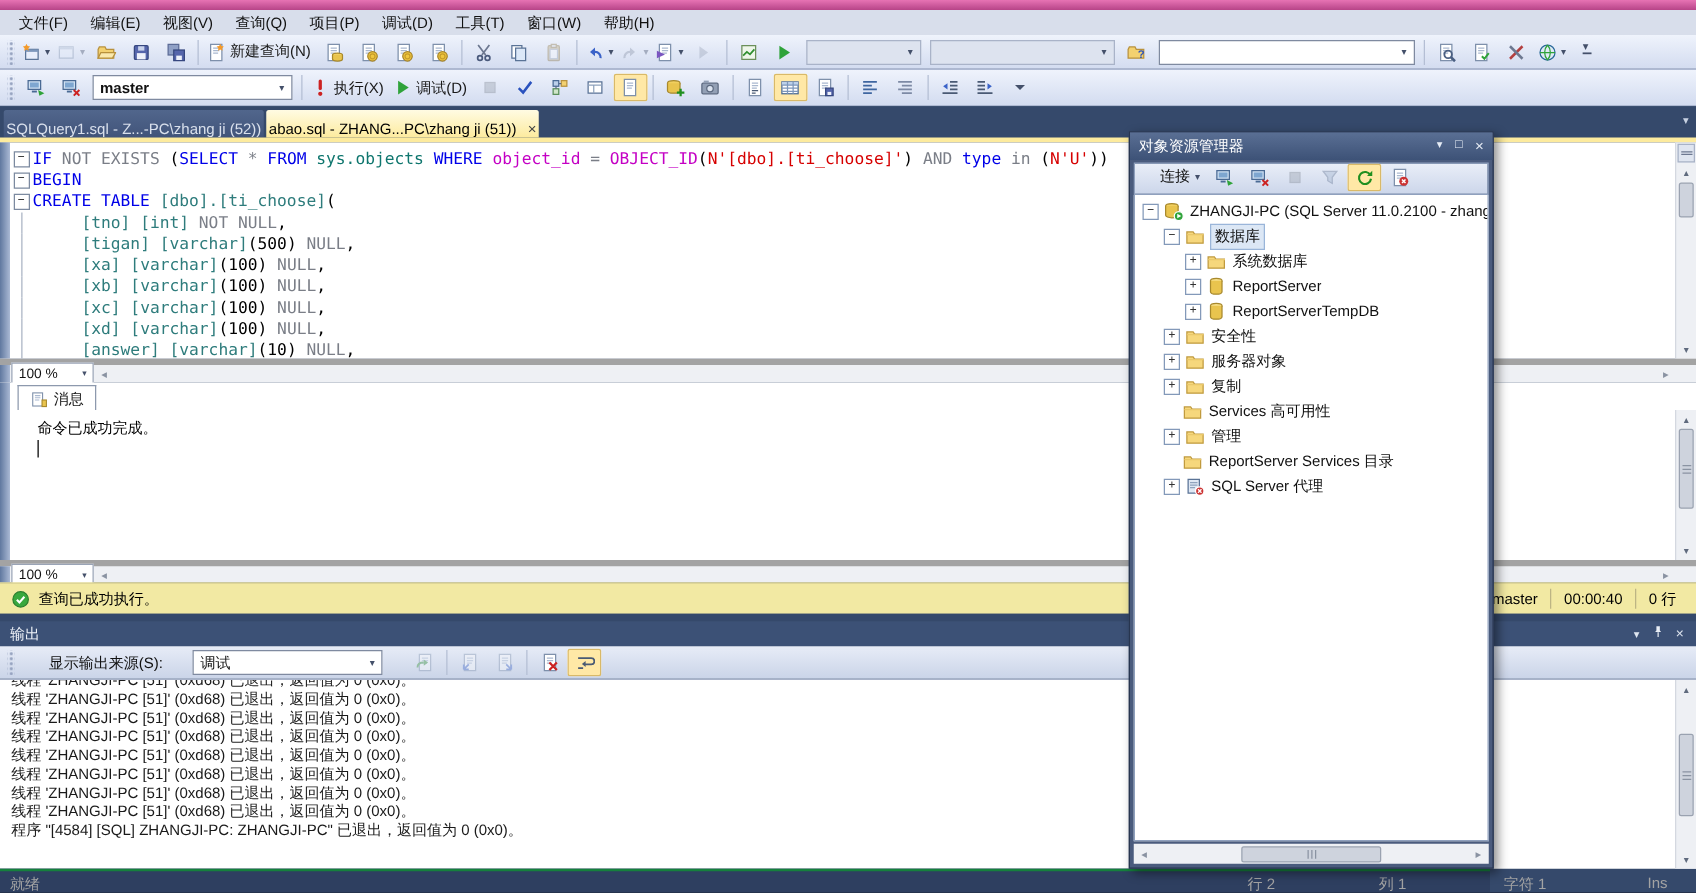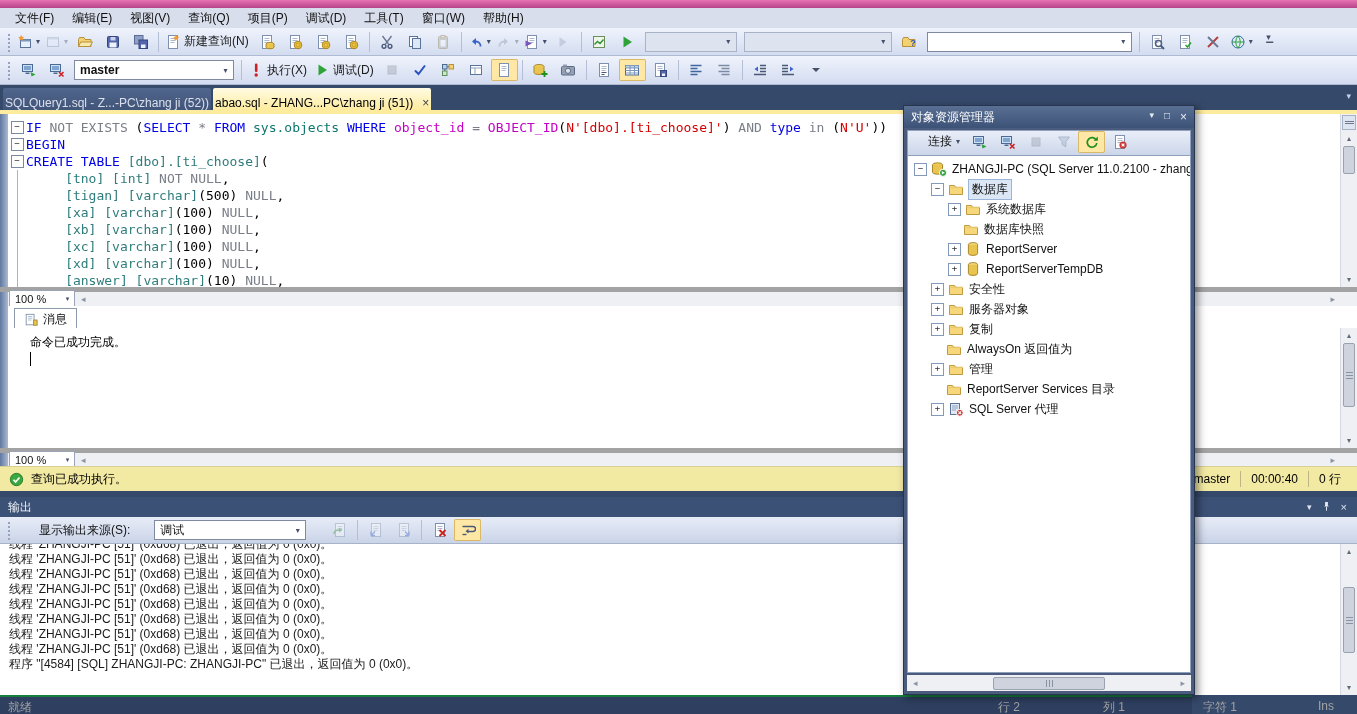--- a/index.html
+++ b/index.html
@@ -864,88 +864,78 @@
           <span class="texp">+</span>
           <span class="ticon">
             <svg viewBox="0 0 16 16">
               <path d="M1.5 4.5h5l1.2 1.8h6.8v7.2H1.5z" fill="#f6d77c" stroke="#c09a3e"></path>
               <path d="M1.5 6.6h13.5" stroke="#e9c86a"></path>
             </svg>
           </span>
           <span class="tlab">系统数据库</span>
         </div>
         <div class="trow" style="padding-left:40px">
-          <span class="texp none"></span>
+          <span class="texp">+</span>
+          <span class="ticon">
+            <svg viewBox="0 0 16 16">
+              <ellipse cx="8" cy="3.6" rx="4.6" ry="2" fill="#f7e08a" stroke="#a8892d"></ellipse>
+              <path d="M3.4 3.6v8.8a4.6 2 0 0 0 9.2 0V3.6" fill="#e9c44e" stroke="#a8892d"></path>
+            </svg>
+          </span>
+          <span class="tlab">ReportServer</span>
+        </div>
+        <div class="trow" style="padding-left:40px">
+          <span class="texp">+</span>
+          <span class="ticon">
+            <svg viewBox="0 0 16 16">
+              <ellipse cx="8" cy="3.6" rx="4.6" ry="2" fill="#f7e08a" stroke="#a8892d"></ellipse>
+              <path d="M3.4 3.6v8.8a4.6 2 0 0 0 9.2 0V3.6" fill="#e9c44e" stroke="#a8892d"></path>
+            </svg>
+          </span>
+          <span class="tlab">ReportServerTempDB</span>
+        </div>
+        <div class="trow" style="padding-left:23px">
+          <span class="texp">+</span>
           <span class="ticon">
             <svg viewBox="0 0 16 16">
               <path d="M1.5 4.5h5l1.2 1.8h6.8v7.2H1.5z" fill="#f6d77c" stroke="#c09a3e"></path>
               <path d="M1.5 6.6h13.5" stroke="#e9c86a"></path>
             </svg>
           </span>
-          <span class="tlab">数据库快照</span>
-        </div>
-        <div class="trow" style="padding-left:40px">
-          <span class="texp">+</span>
-          <span class="ticon">
-            <svg viewBox="0 0 16 16">
-              <ellipse cx="8" cy="3.6" rx="4.6" ry="2" fill="#f7e08a" stroke="#a8892d"></ellipse>
-              <path d="M3.4 3.6v8.8a4.6 2 0 0 0 9.2 0V3.6" fill="#e9c44e" stroke="#a8892d"></path>
-            </svg>
-          </span>
-          <span class="tlab">ReportServer</span>
-        </div>
-        <div class="trow" style="padding-left:40px">
-          <span class="texp">+</span>
-          <span class="ticon">
-            <svg viewBox="0 0 16 16">
-              <ellipse cx="8" cy="3.6" rx="4.6" ry="2" fill="#f7e08a" stroke="#a8892d"></ellipse>
-              <path d="M3.4 3.6v8.8a4.6 2 0 0 0 9.2 0V3.6" fill="#e9c44e" stroke="#a8892d"></path>
-            </svg>
-          </span>
-          <span class="tlab">ReportServerTempDB</span>
+          <span class="tlab">安全性</span>
         </div>
         <div class="trow" style="padding-left:23px">
           <span class="texp">+</span>
           <span class="ticon">
             <svg viewBox="0 0 16 16">
               <path d="M1.5 4.5h5l1.2 1.8h6.8v7.2H1.5z" fill="#f6d77c" stroke="#c09a3e"></path>
               <path d="M1.5 6.6h13.5" stroke="#e9c86a"></path>
             </svg>
           </span>
-          <span class="tlab">安全性</span>
+          <span class="tlab">服务器对象</span>
         </div>
         <div class="trow" style="padding-left:23px">
           <span class="texp">+</span>
           <span class="ticon">
             <svg viewBox="0 0 16 16">
               <path d="M1.5 4.5h5l1.2 1.8h6.8v7.2H1.5z" fill="#f6d77c" stroke="#c09a3e"></path>
               <path d="M1.5 6.6h13.5" stroke="#e9c86a"></path>
             </svg>
           </span>
-          <span class="tlab">服务器对象</span>
+          <span class="tlab">复制</span>
         </div>
         <div class="trow" style="padding-left:23px">
-          <span class="texp">+</span>
+          <span class="texp none"></span>
           <span class="ticon">
             <svg viewBox="0 0 16 16">
               <path d="M1.5 4.5h5l1.2 1.8h6.8v7.2H1.5z" fill="#f6d77c" stroke="#c09a3e"></path>
               <path d="M1.5 6.6h13.5" stroke="#e9c86a"></path>
             </svg>
           </span>
-          <span class="tlab">复制</span>
-        </div>
-        <div class="trow" style="padding-left:23px">
-          <span class="texp none"></span>
-          <span class="ticon">
-            <svg viewBox="0 0 16 16">
-              <path d="M1.5 4.5h5l1.2 1.8h6.8v7.2H1.5z" fill="#f6d77c" stroke="#c09a3e"></path>
-              <path d="M1.5 6.6h13.5" stroke="#e9c86a"></path>
-            </svg>
-          </span>
-          <span class="tlab">AlwaysOn 返回值为</span>
+          <span class="tlab">Services 高可用性</span>
         </div>
         <div class="trow" style="padding-left:23px">
           <span class="texp">+</span>
           <span class="ticon">
             <svg viewBox="0 0 16 16">
               <path d="M1.5 4.5h5l1.2 1.8h6.8v7.2H1.5z" fill="#f6d77c" stroke="#c09a3e"></path>
               <path d="M1.5 6.6h13.5" stroke="#e9c86a"></path>
             </svg>
           </span>
           <span class="tlab">管理</span>

